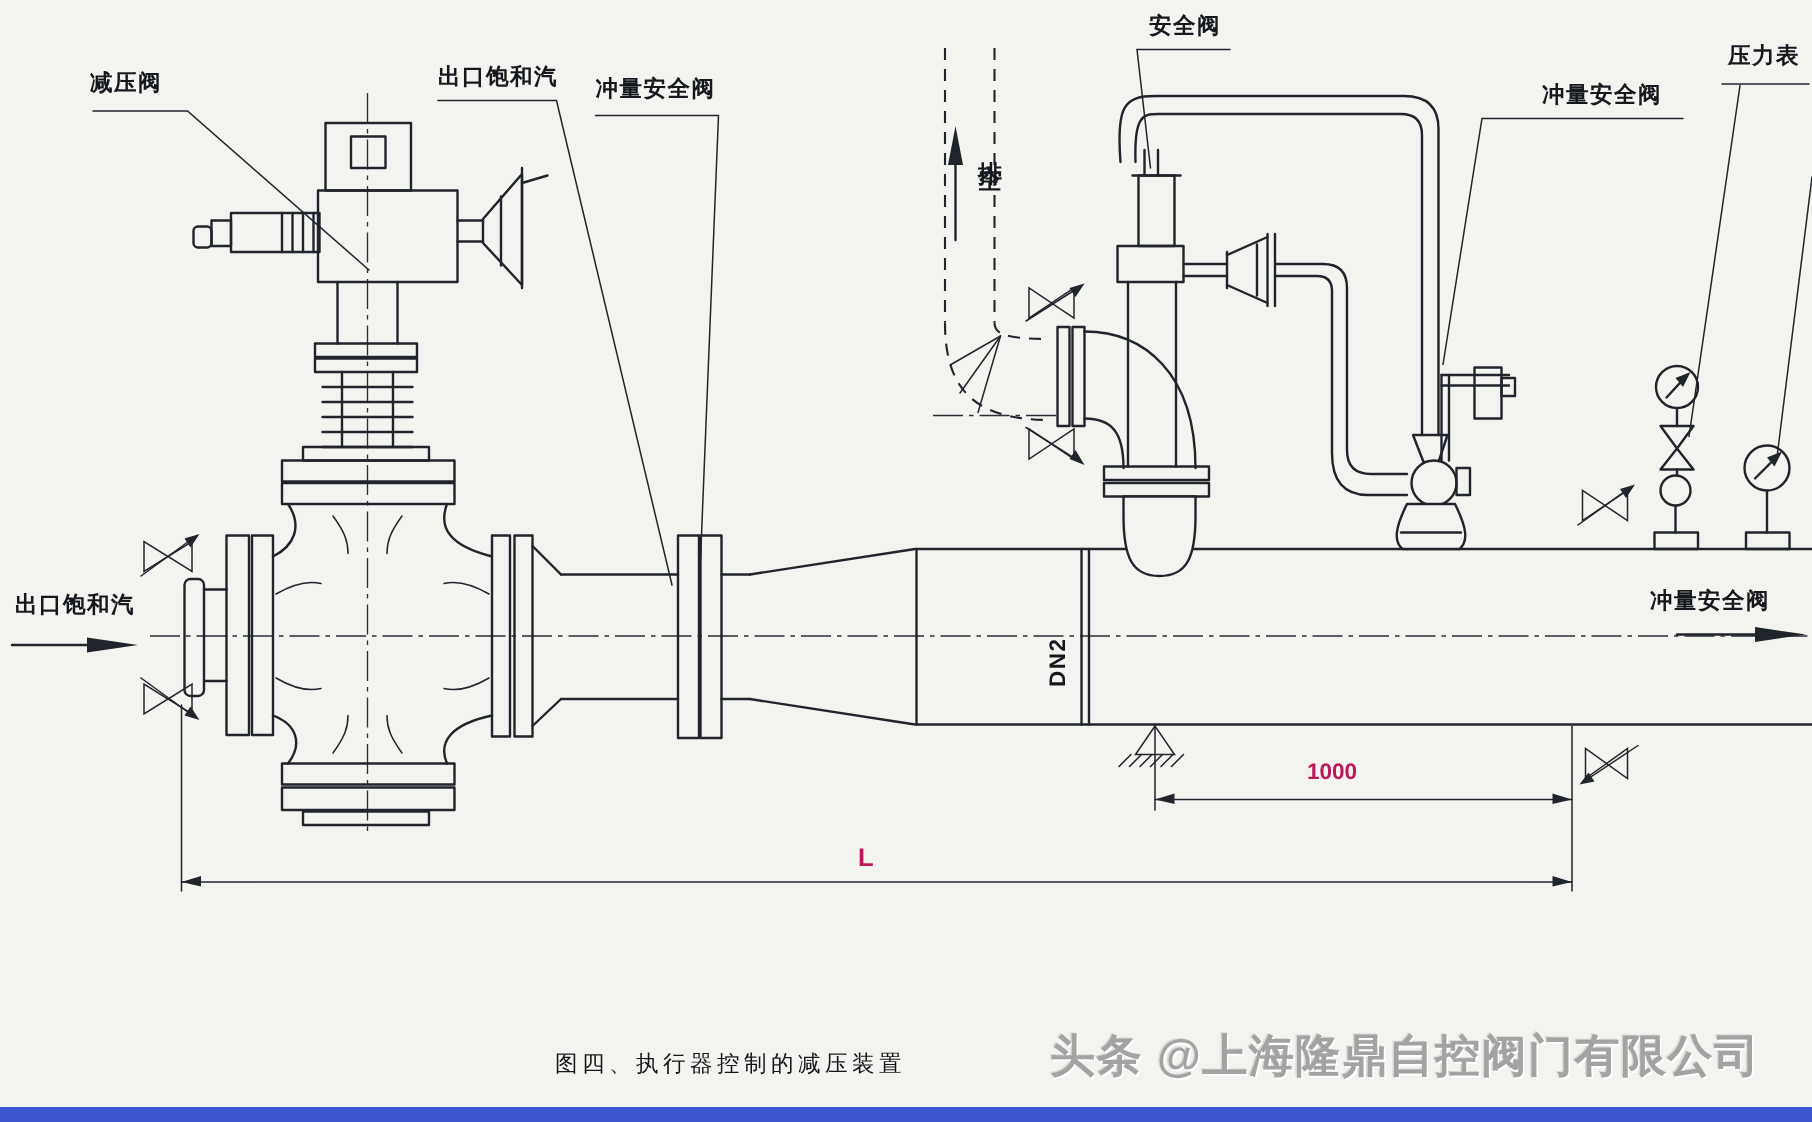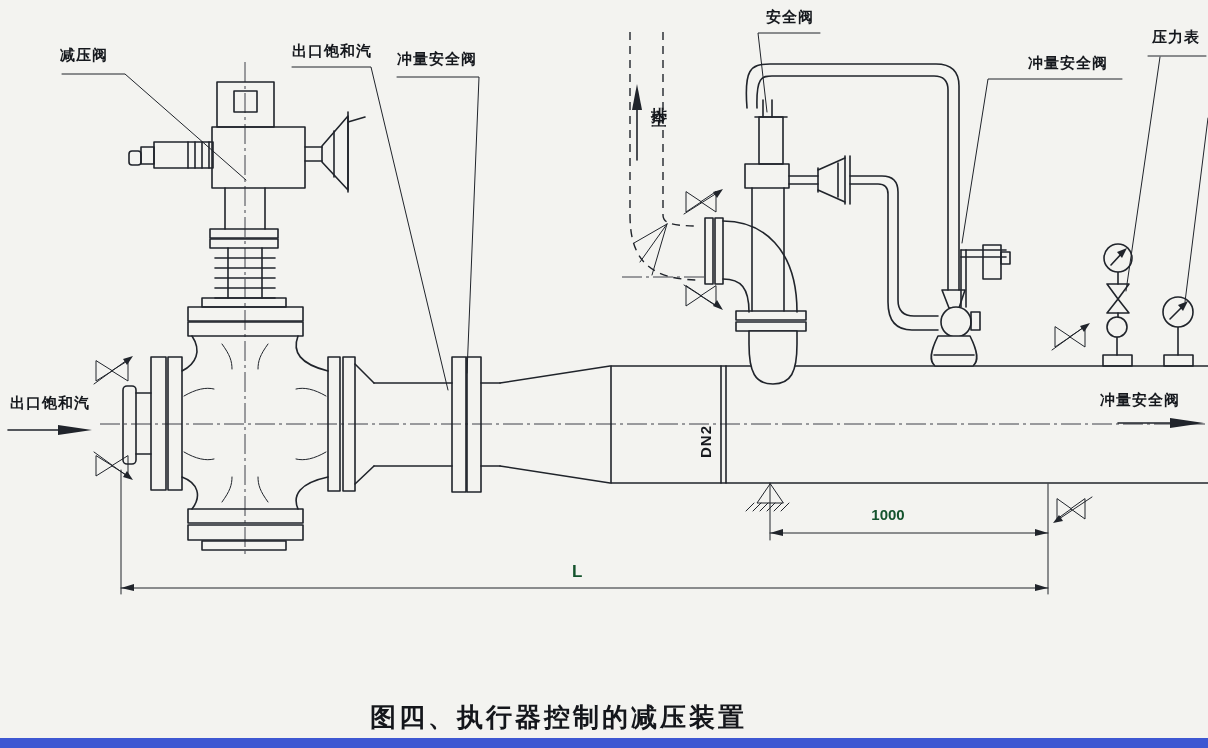--- a/index.html
+++ b/index.html
@@ -26,27 +26,27 @@
   }
   .lbl.rot{
     transform:rotate(-90deg);
     transform-origin:left top;
     font-weight:600;
   }
   .dim{
     position:absolute;
     font-size:15px;
     font-weight:600;
-    color:#14532d;
+    color:#be185d;
   }
   .caption{
     position:absolute;
     left:370px;top:700px;
-    font-size:26px;
-    font-weight:700;
+    font-size:15px;
+    font-weight:400;
     letter-spacing:3px;
     color:#14161b;
   }
   .watermark{
     position:absolute;
     left:700px;top:684px;
     font-size:30px;
     font-weight:700;
     letter-spacing:1px;
     color:#a3a3a3;
@@ -338,15 +338,16 @@
 <div class="lbl" style="left:1028px;top:54px">冲量安全阀</div>
 <div class="lbl" style="left:1152px;top:28px">压力表</div>
 <div class="lbl vert" style="left:648px;top:94px;font-size:16px">排空</div>
 <div class="lbl" style="left:10px;top:394px">出口饱和汽</div>
 <div class="lbl" style="left:1100px;top:391px">冲量安全阀</div>
 <div class="lbl rot" style="left:697px;top:458px">DN2</div>
 <div class="dim" style="left:858px;top:506px;width:60px;text-align:center">1000</div>
 <div class="dim" style="left:572px;top:562px;font-size:17px">L</div>
 
 <div class="caption">图四、执行器控制的减压装置</div>
+<div class="watermark">头条 @上海隆鼎自控阀门有限公司</div>
 <div class="footer-bar" style="background-color: rgb(61, 87, 210);"></div>
 
 </div>
 
 </body></html>

